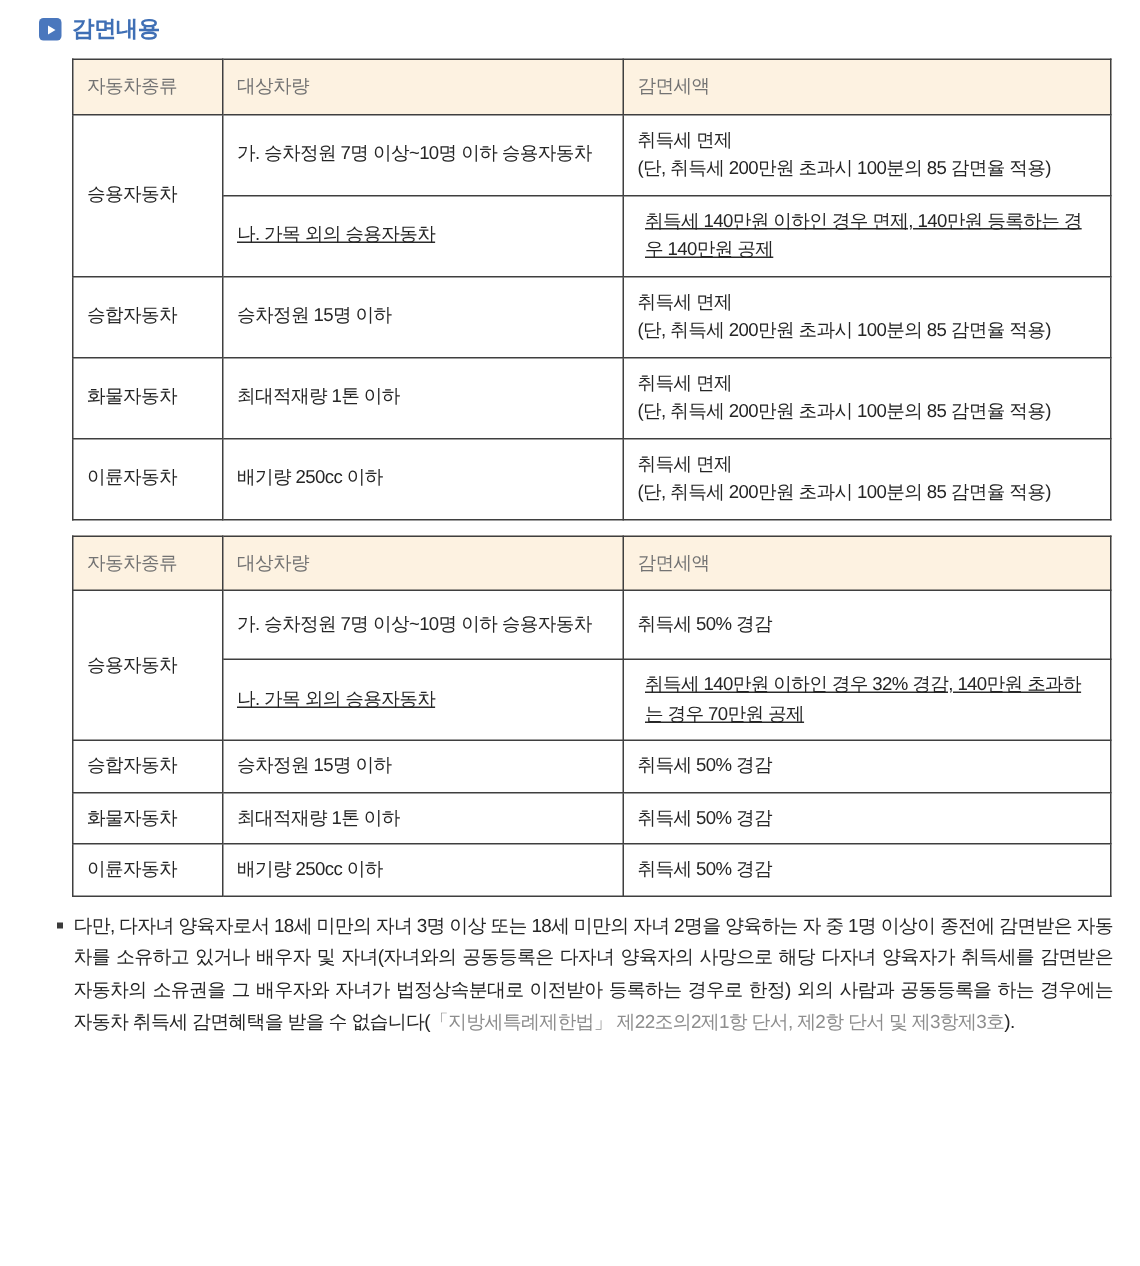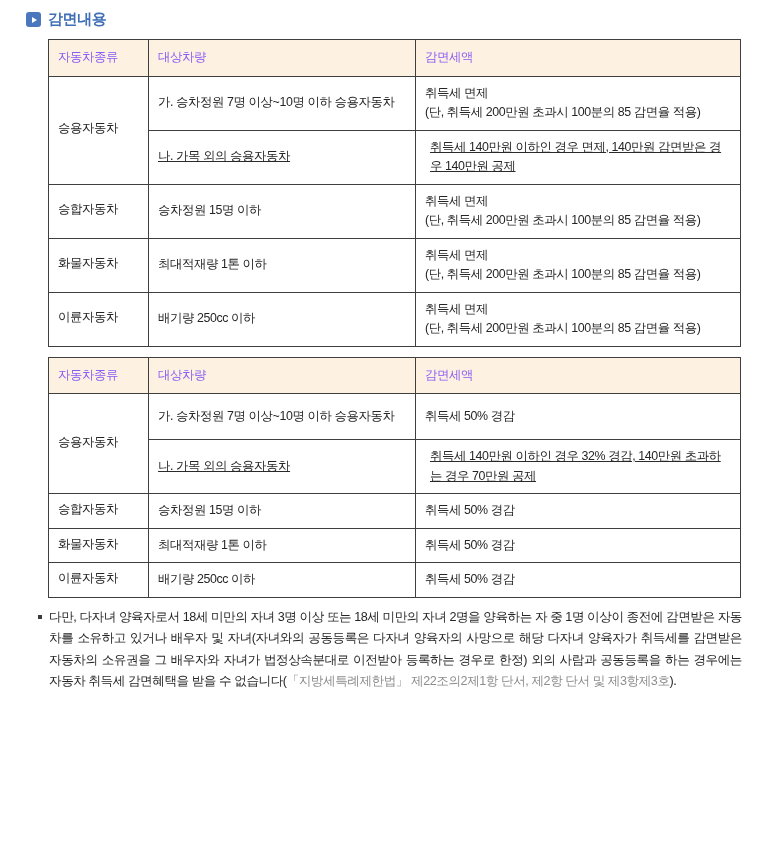--- a/index.html
+++ b/index.html
@@ -100,30 +100,29 @@
     padding: 7px 9px;
     line-height: 19.5px;
     color: #252525;
     font-weight: normal;
     text-align: left;
   }
   table.grid thead th {
     background: #fdf2e1;
     padding-top: 8px;
     padding-bottom: 8px;
-    color: #8b5cf6;
+    color: #737373;
   }
   .col-kind  { width: 100px; }
   .col-target{ width: 267px; }
   .col-amount{ width: 325px; }
 
   td.kind {
     text-align: left;
     padding-left: 11px;
-    font-family: Liberation Mono, monospace;
   }
   td.target {
     padding-left: 13px;
   }
   td.amount {
     padding-left: 11px;
   }
   td.amount.indent {
     padding-left: 14px;
   }
@@ -159,21 +158,21 @@
         </tr>
       </thead>
       <tbody>
         <tr class="tall">
           <td class="kind" rowspan="2">승용자동차</td>
           <td class="target">가. 승차정원 7명 이상~10명 이하 승용자동차</td>
           <td class="amount">취득세 면제<br>(단, 취득세 200만원 초과시 100분의 85 감면율 적용)</td>
         </tr>
         <tr class="tall2">
           <td class="target">나. 가목 외의 승용자동차</td>
-          <td class="amount indent"> 취득세 140만원 이하인 경우 면제, 140만원 감면받은 경우 140만원 공제</td>
+          <td class="amount indent"> 취득세 140만원 이하인 경우 면제, 140만원 등록하는 경우 140만원 공제</td>
         </tr>
         <tr class="tall">
           <td class="kind">승합자동차</td>
           <td class="target">승차정원 15명 이하</td>
           <td class="amount">취득세 면제<br>(단, 취득세 200만원 초과시 100분의 85 감면율 적용)</td>
         </tr>
         <tr class="tall">
           <td class="kind">화물자동차</td>
           <td class="target">최대적재량 1톤 이하</td>
           <td class="amount">취득세 면제<br>(단, 취득세 200만원 초과시 100분의 85 감면율 적용)</td>

